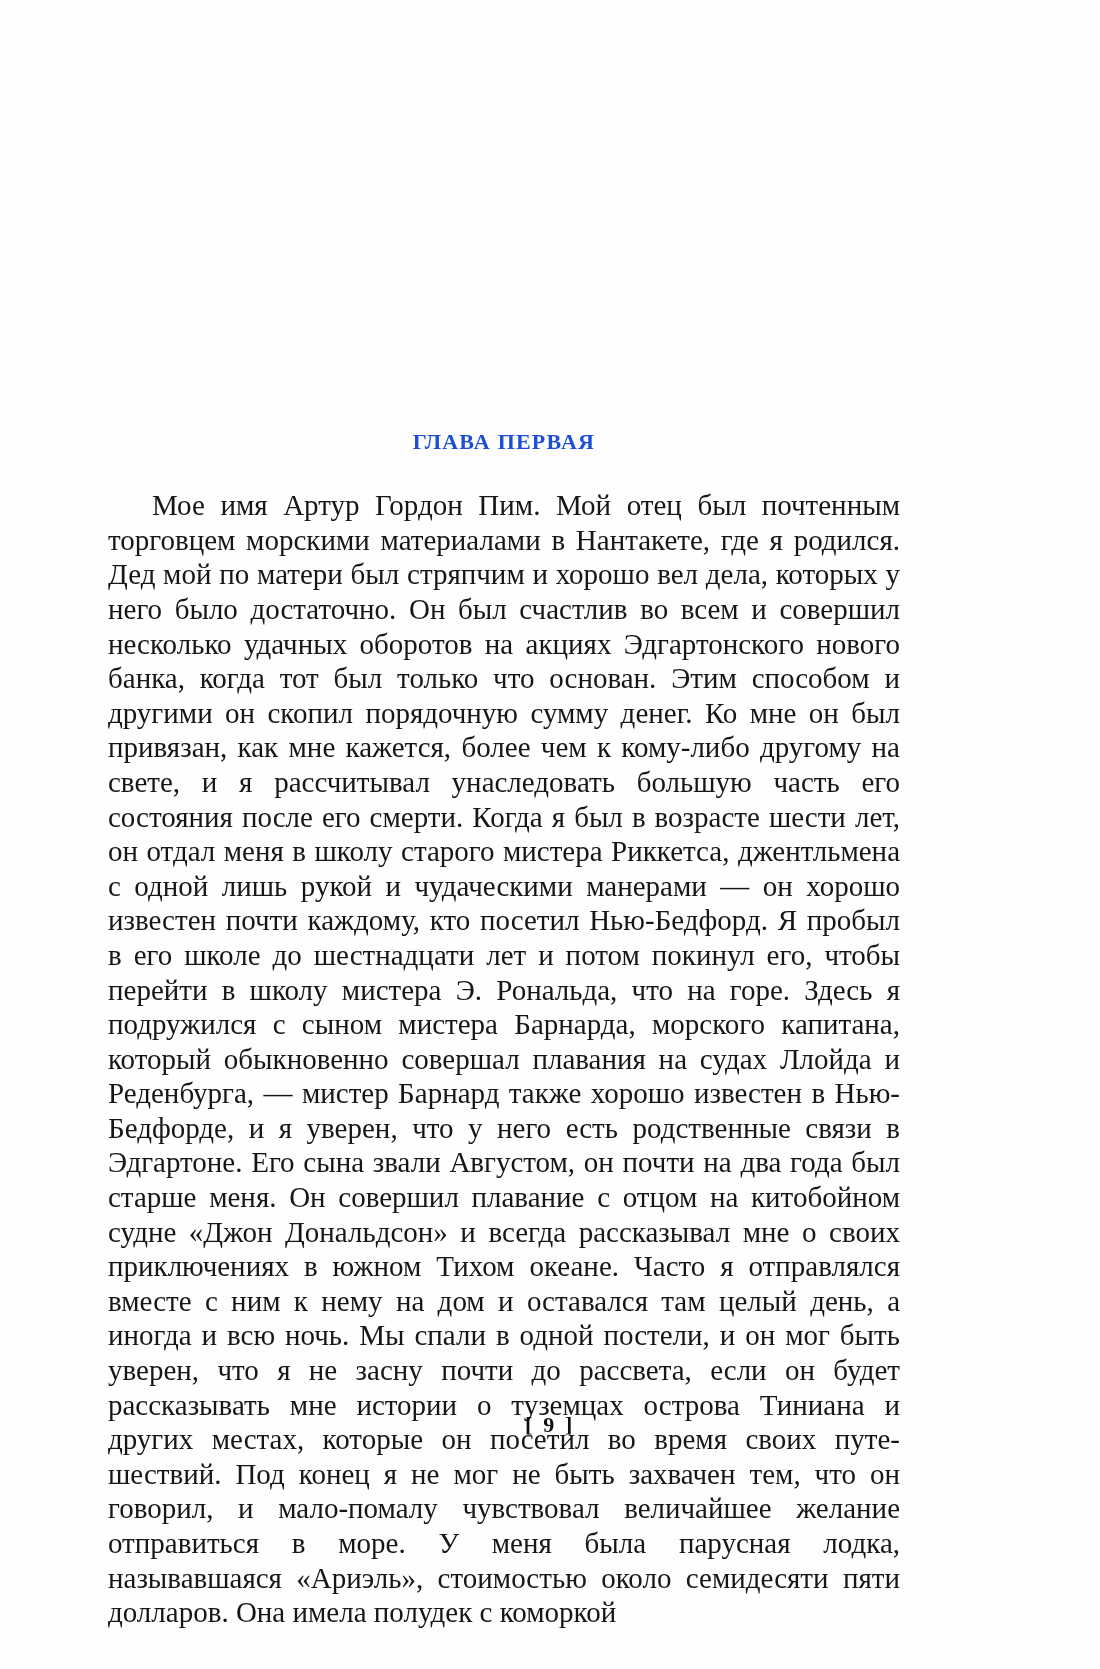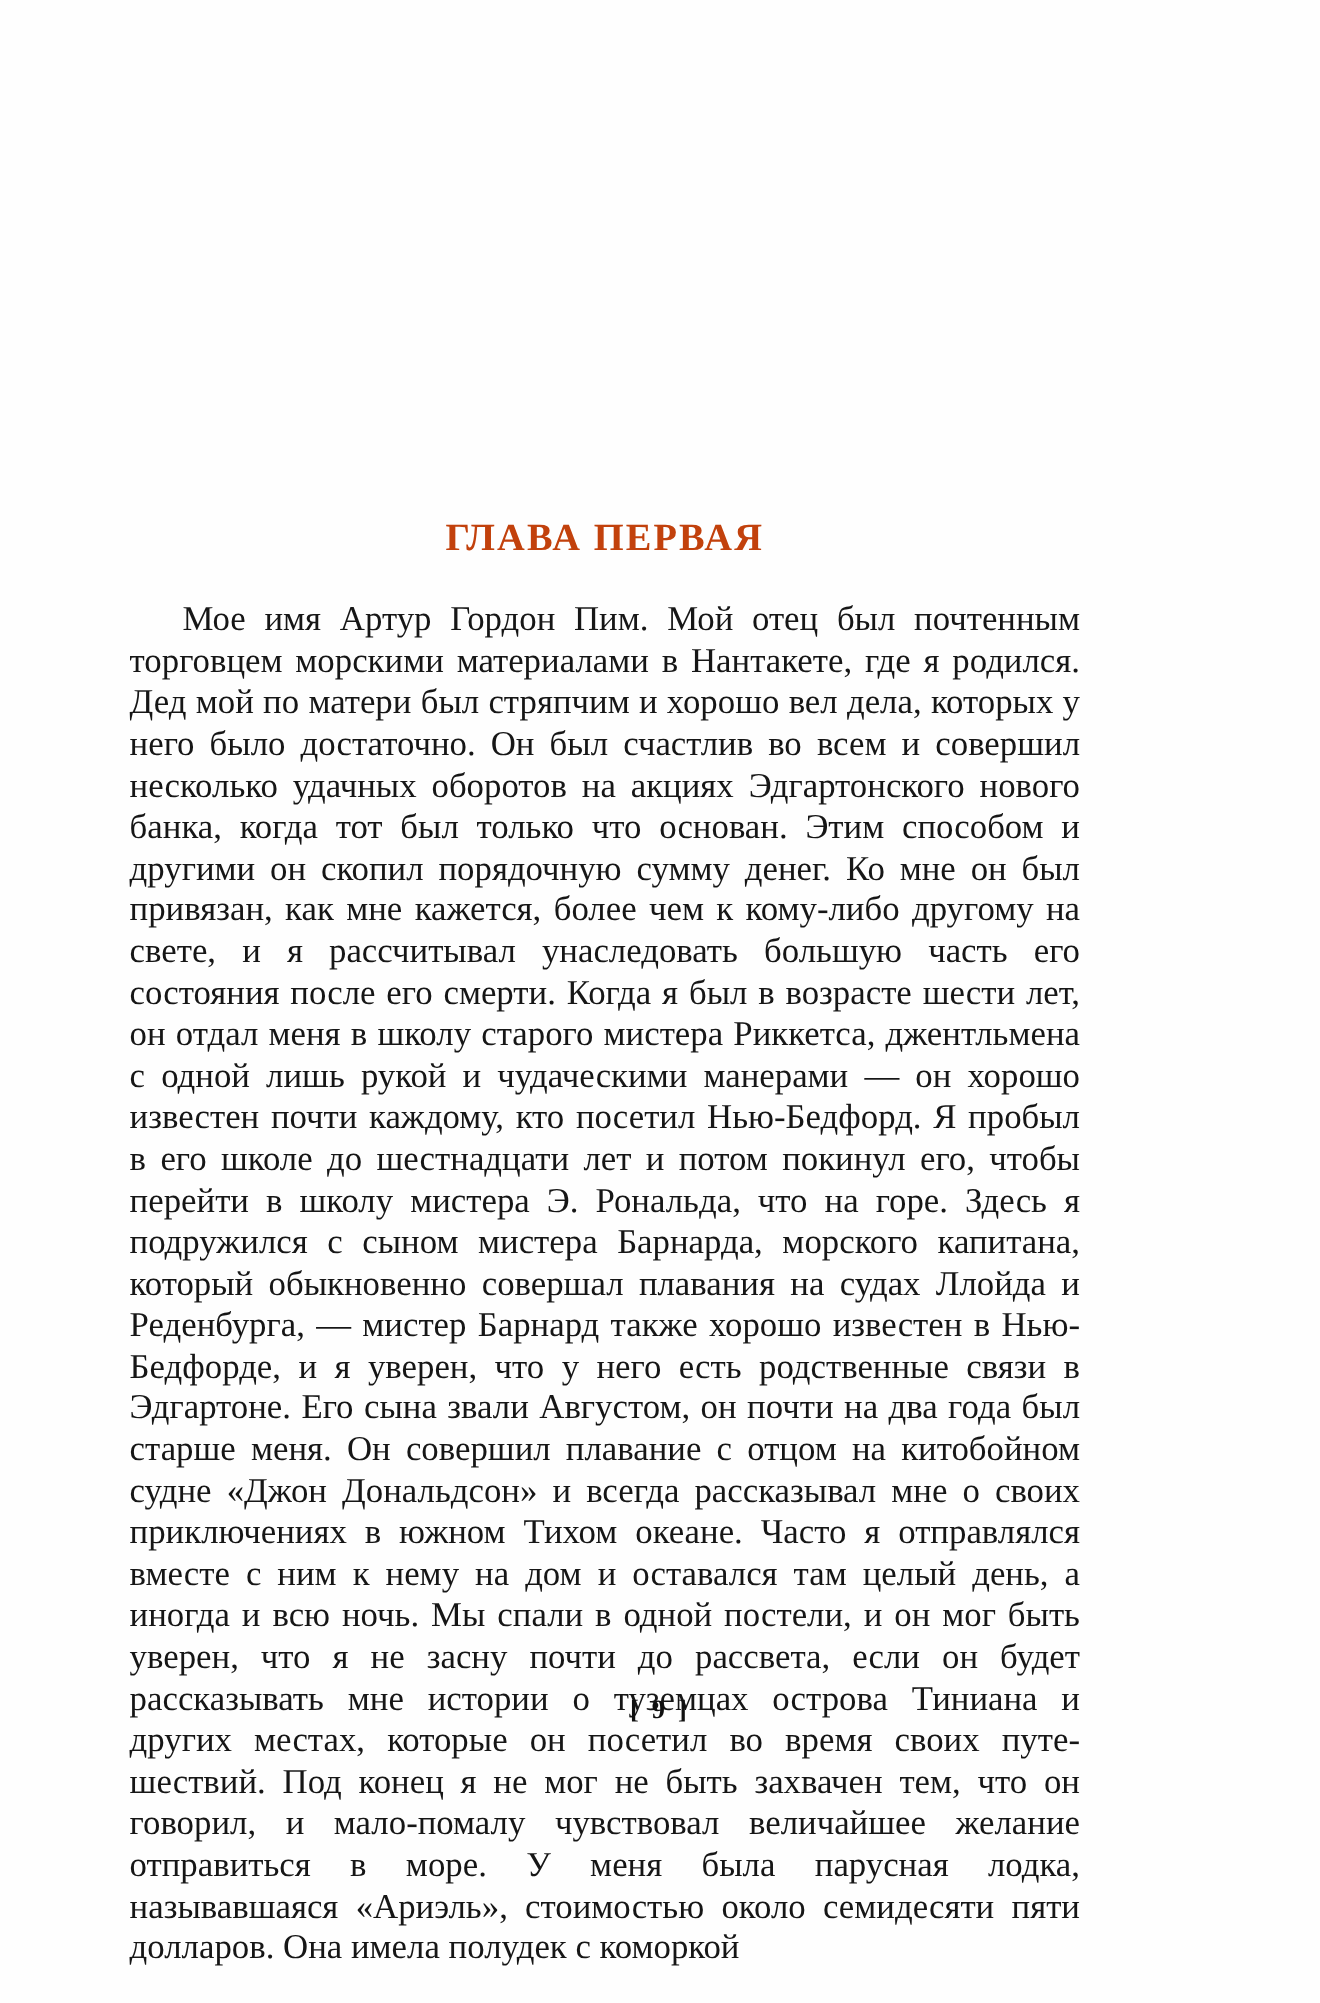--- a/index.html
+++ b/index.html
@@ -24,27 +24,27 @@
 
   
   .text-block {
     position: absolute;
     left: 108px;
     top: 430px;
     width: 792px;
   }
 
   .chapter-heading {
-    font-size: 32px;
+    font-size: 22px;
     font-weight: bold;
     text-align: center;
     letter-spacing: 0.055em;
     margin: 0 0 34px 0;
     line-height: 1.1;
-    color: #c2410c;
+    color: #1d4ed8;
   }
 
   .body-copy {
     font-size: 29px;
     line-height: 34.6px;
     text-align: justify;
     text-justify: inter-word;
     hyphens: manual;
     margin: 0;
     color: #161616;

